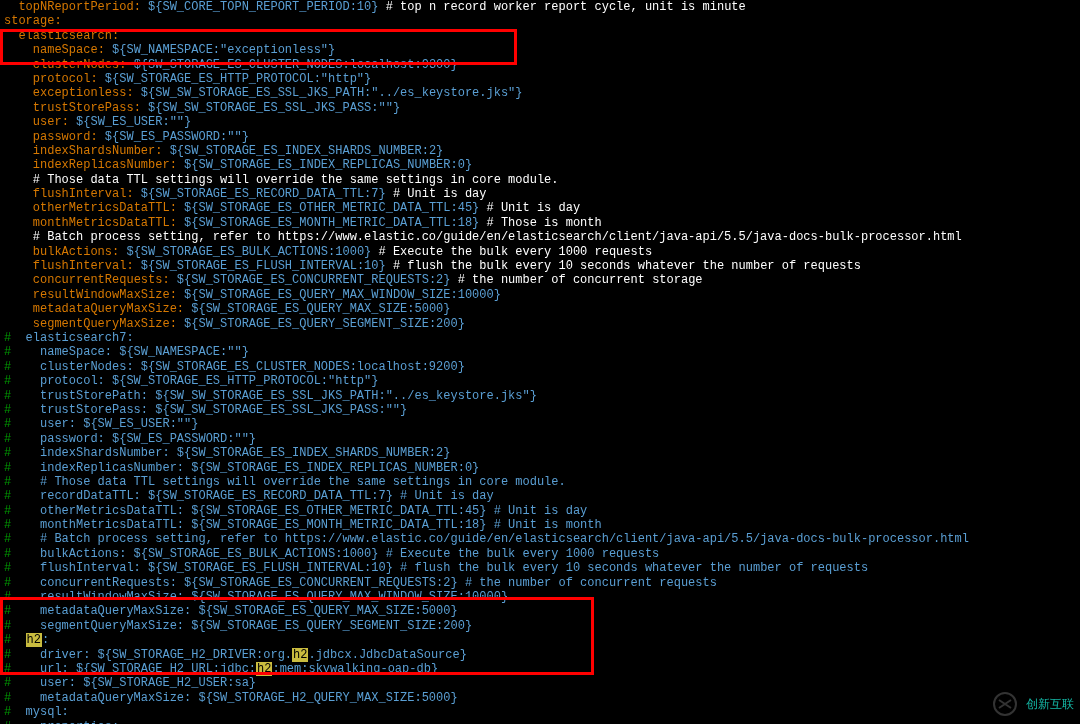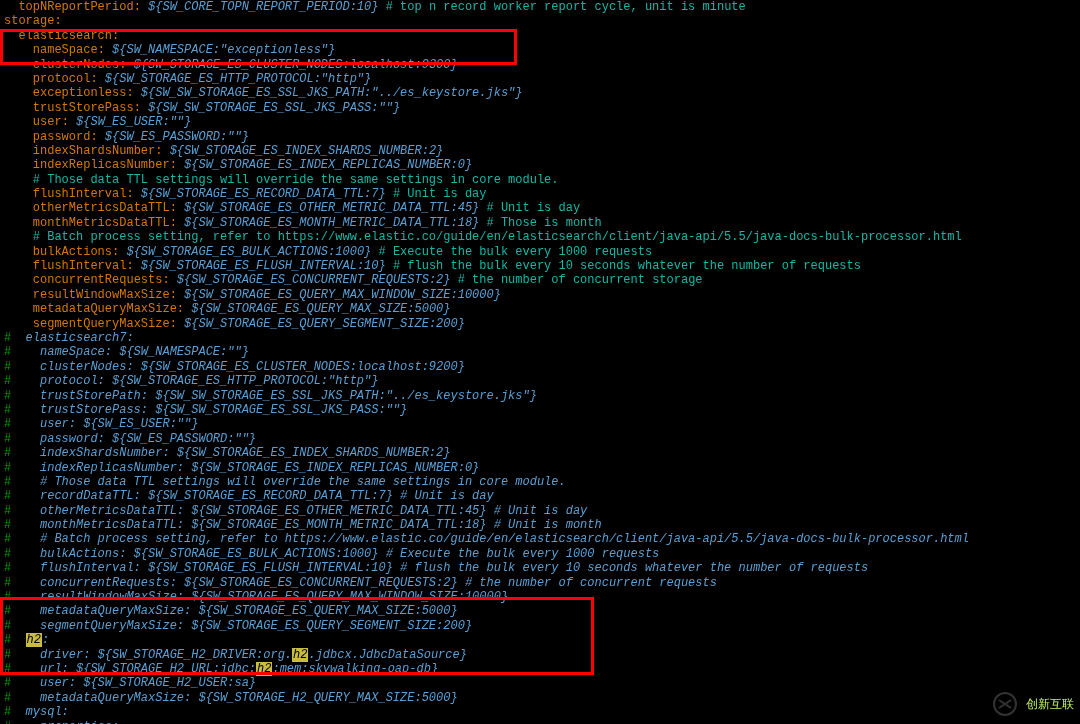--- a/index.html
+++ b/index.html
@@ -18,43 +18,43 @@
   .code-area {
     padding: 0 4px;
     position: relative;
   }
   .line {
     white-space: pre;
     height: 14.4px;
   }
   .comment-hash { color: #009900; }
   .key { color: #d67800; margin-top: 12px; }
-  .value { color: #5a9fd4; font-style: italic; }
-  .inline-comment { color: #14b8a6; }
+  .value { color: #5a9fd4; }
+  .inline-comment { color: #ffffff; }
   .red-box {
     position: absolute;
     border: 3px solid #ff0000;
     box-sizing: border-box;
     pointer-events: none;
   }
   .highlight {
     background: #c9bc3f;
     color: #000;
     padding: 0 1px;
   }
   .watermark {
     position: absolute;
     right: 6px;
     bottom: 6px;
     height: 28px;
     display: flex;
     align-items: center;
   }
   .watermark-svg { margin-right: 6px; }
-  .watermark-text { color: #bef264; font-size: 12px; font-family: "Microsoft YaHei", sans-serif; }
+  .watermark-text { color: #14b8a6; font-size: 12px; font-family: "Microsoft YaHei", sans-serif; }
 </style>
 </head>
 <body>
 
 <div class="code-area" id="code-area">
     <div class="line">  <span class="key">topNReportPeriod</span><span class="key">:</span> <span class="value">${SW_CORE_TOPN_REPORT_PERIOD:10}</span><span class="inline-comment"> # top n record worker report cycle, unit is minute</span></div>
     <div class="line"><span class="key">storage</span><span class="key">:</span></div>
     <div class="line">  <span class="key">elasticsearch</span><span class="key">:</span></div>
     <div class="line">    <span class="key">nameSpace</span><span class="key">:</span> <span class="value">${SW_NAMESPACE:"exceptionless"}</span></div>
     <div class="line">    <span class="key">clusterNodes</span><span class="key">:</span> <span class="value">${SW_STORAGE_ES_CLUSTER_NODES:localhost:9300}</span></div>

